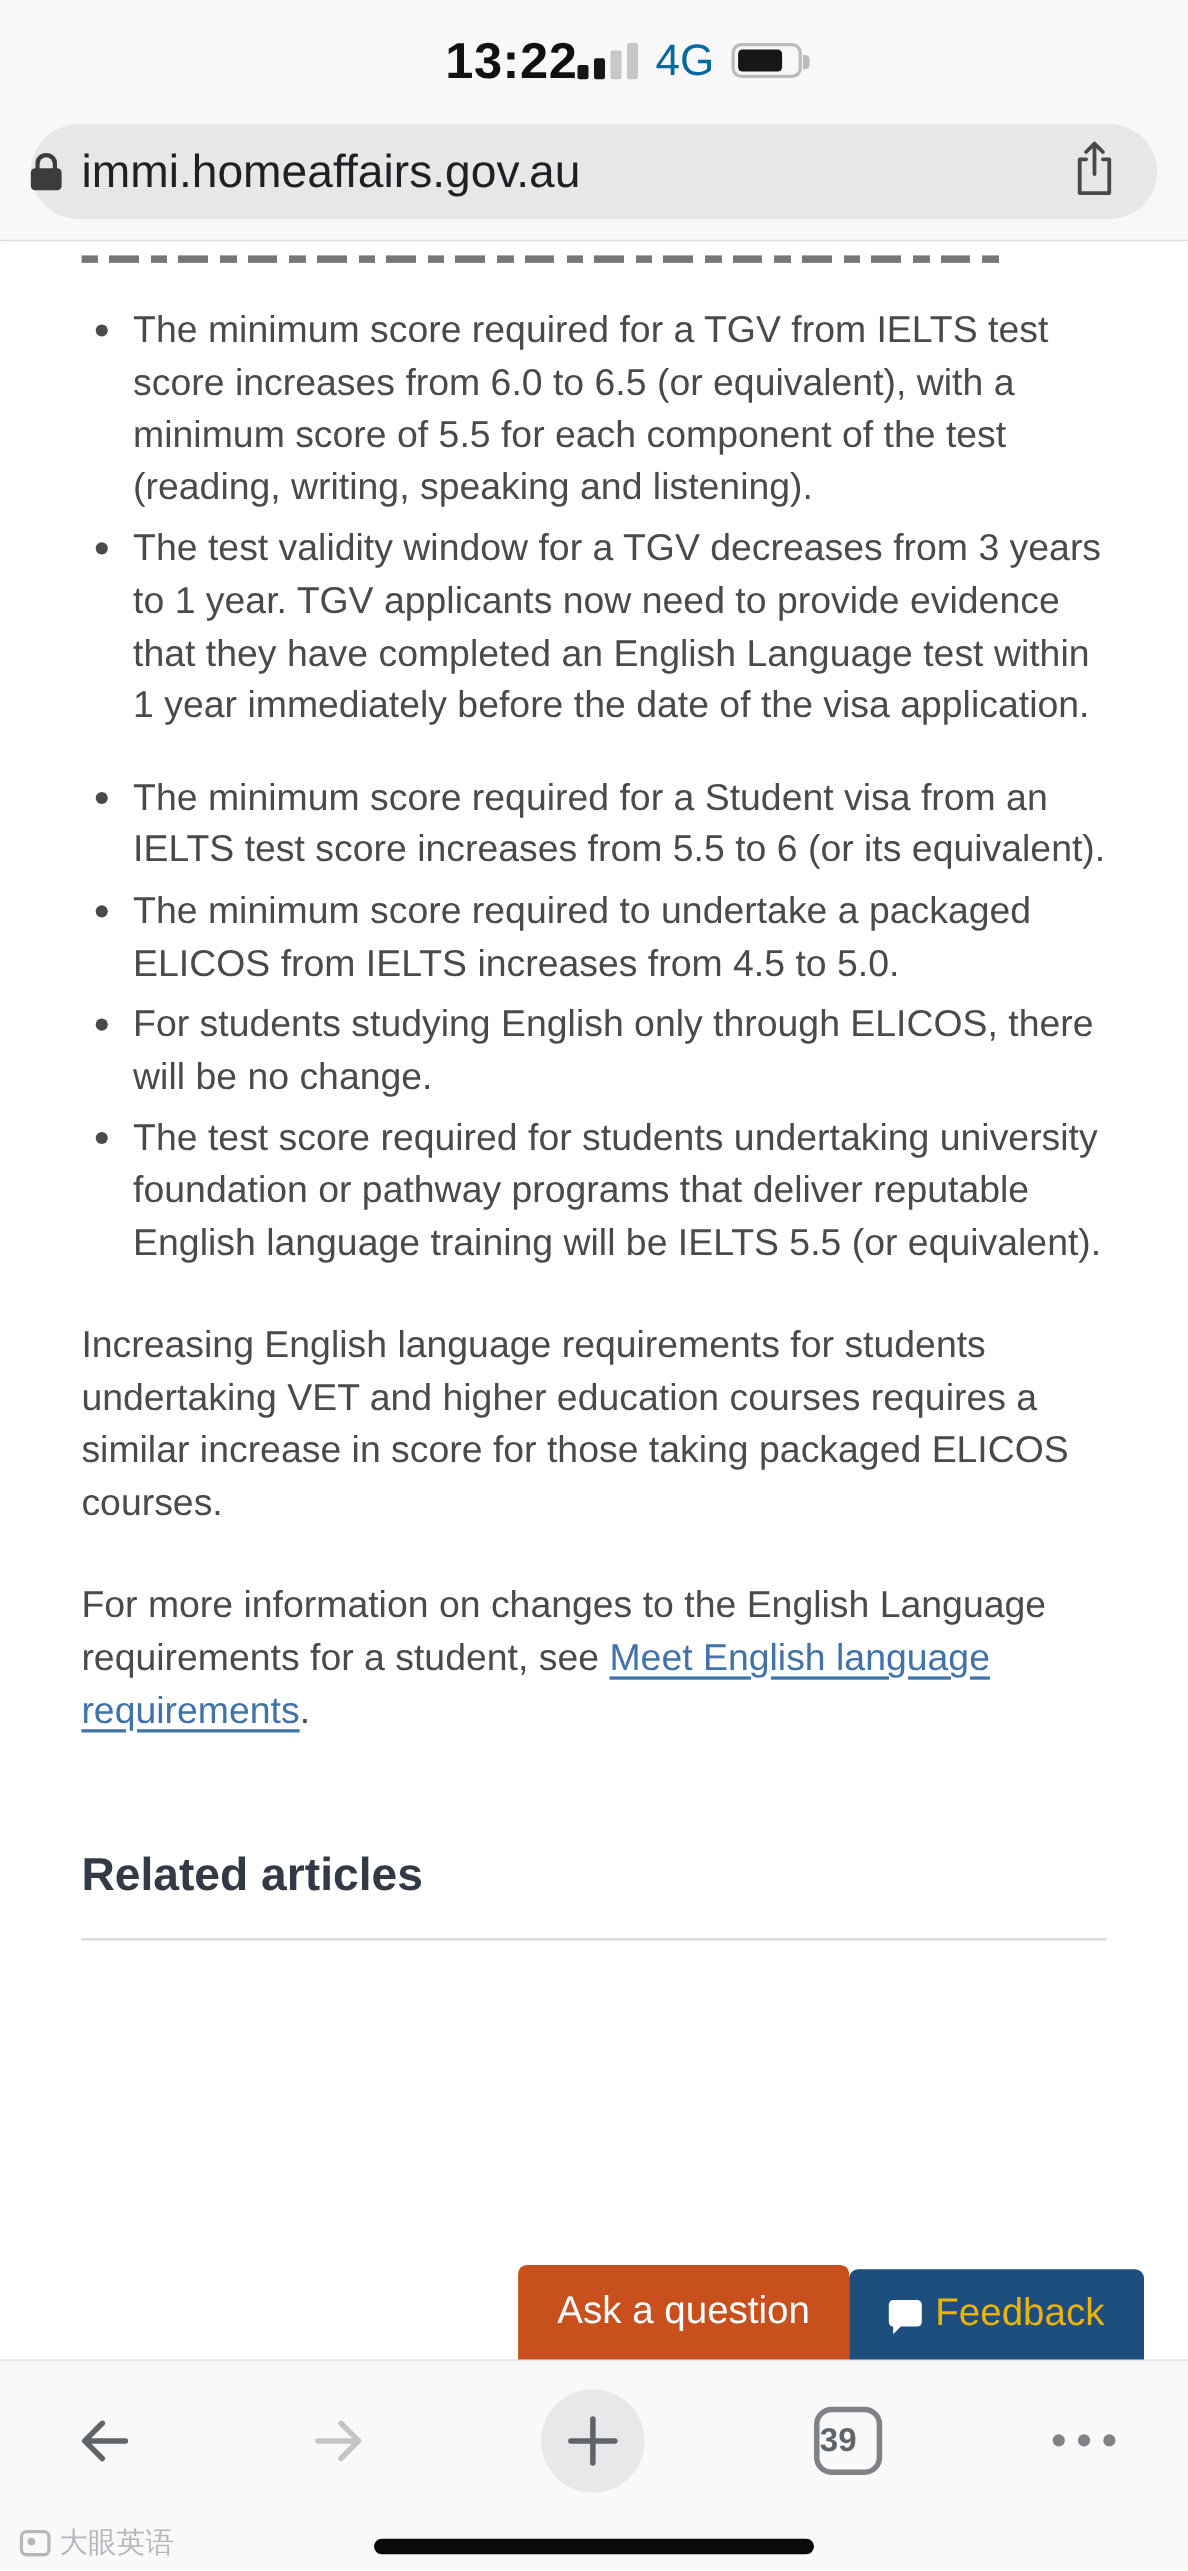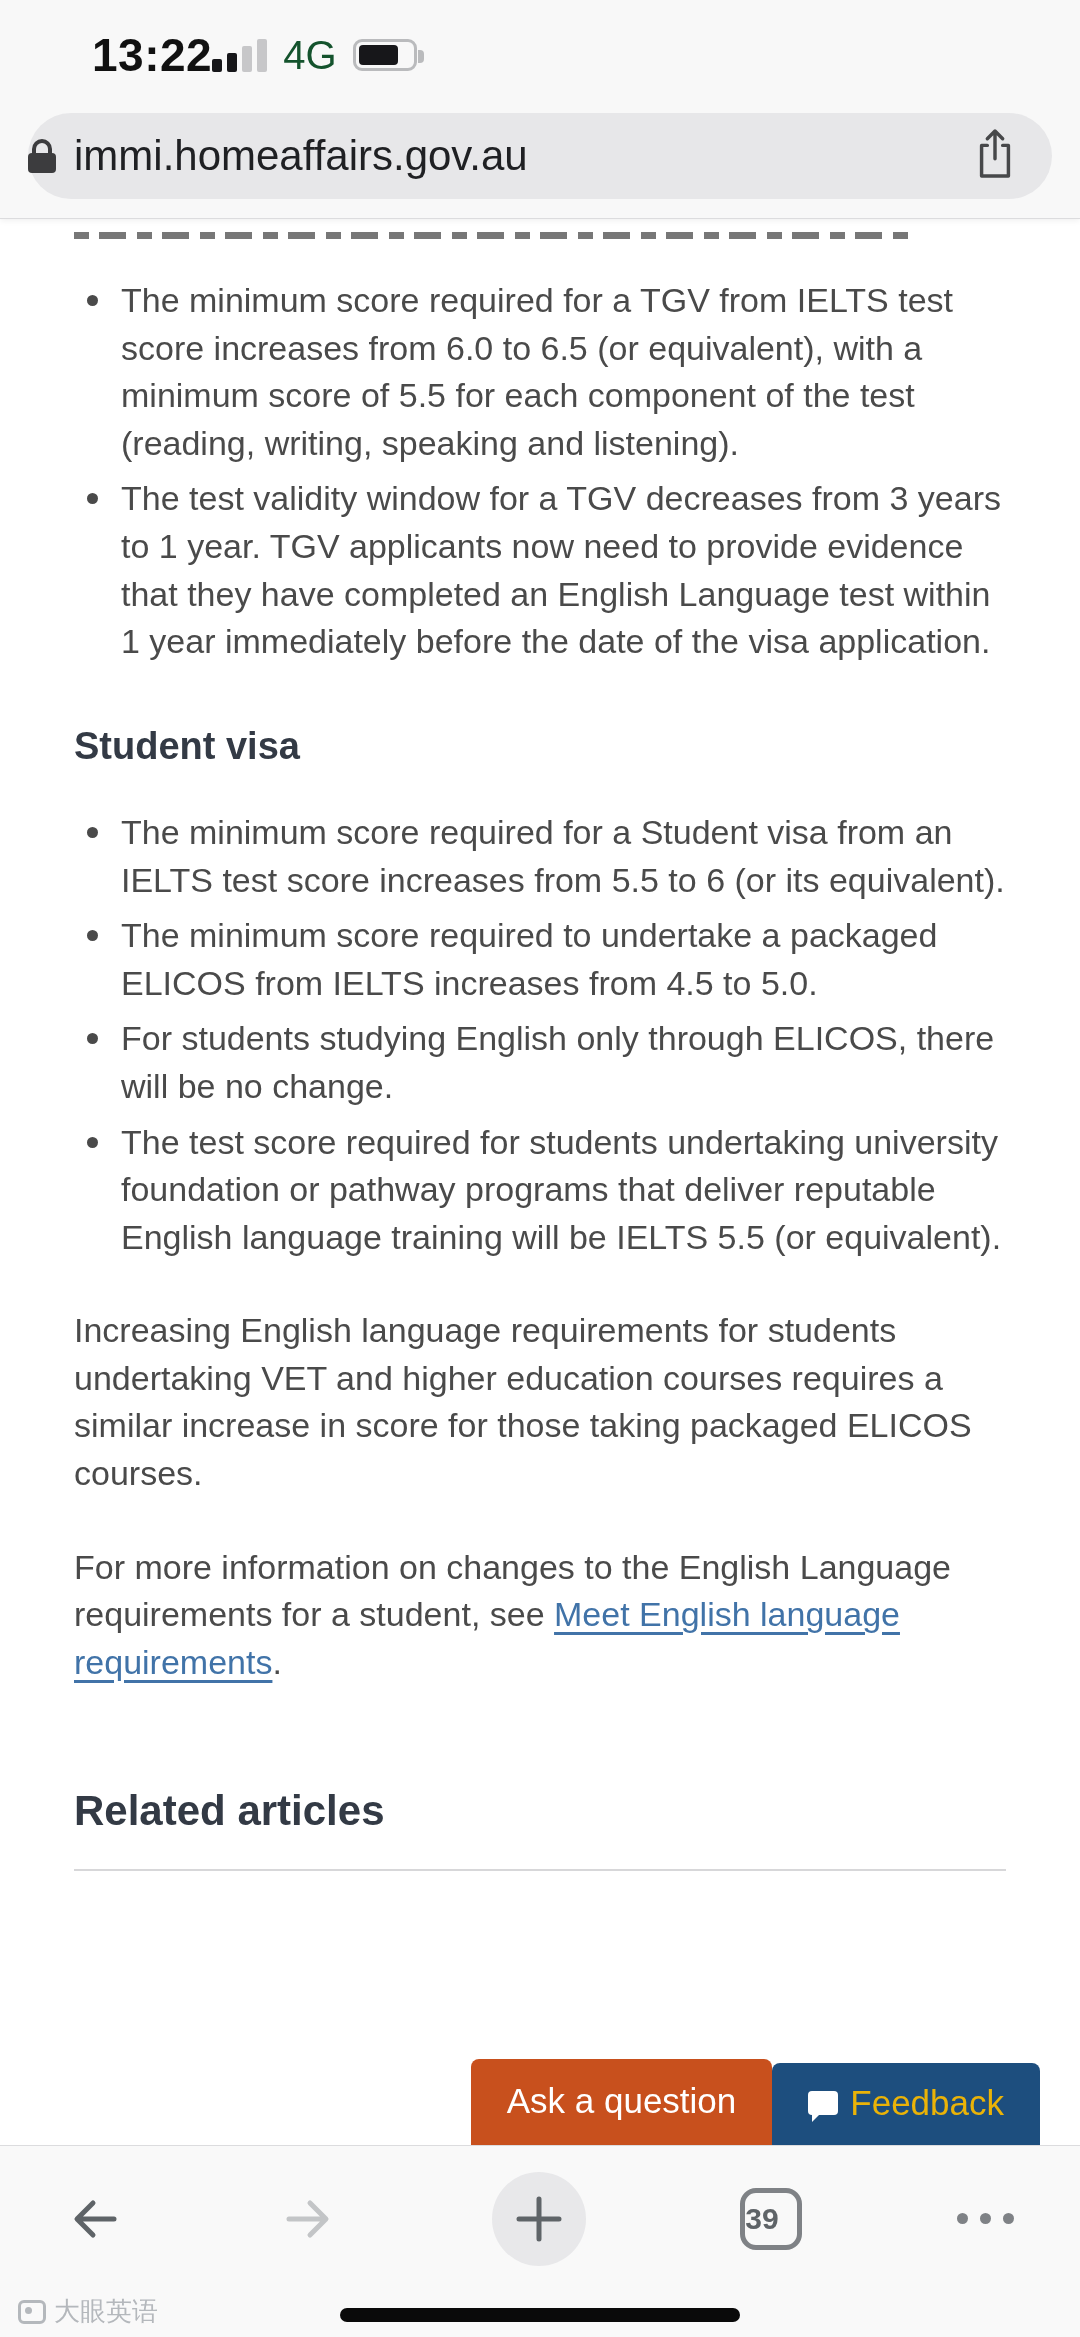--- a/index.html
+++ b/index.html
@@ -15,31 +15,31 @@
   
   .chrome-top {
     position:absolute; top:0; left:0; right:0; height:219px;
     background:#f8f8f8;
     border-bottom:1px solid #dcdcde;
     box-shadow:0 2px 6px rgba(0,0,0,.06);
     z-index:30;
   }
   .status-bar {
     height:100px; display:flex; align-items:center;
-    justify-content:flex-start; padding:10px 38px 0 92px;
+    justify-content:center; padding:10px 38px 0 92px;
   }
   .status-time { font-size:46px; font-weight:700; color:#111; letter-spacing:.5px; }
   .status-right { display:flex; align-items:center; gap:16px; }
   .signal-bars { display:flex; align-items:flex-end; gap:5px; height:34px; }
   .signal-bars .bar { width:10px; border-radius:2px; background:#c7c7c9; }
   .signal-bars .b1 { height:13px; background:#17171a; }
   .signal-bars .b2 { height:19px; background:#17171a; }
   .signal-bars .b3 { height:26px; }
   .signal-bars .b4 { height:33px; }
-  .network-label { font-size:40px; color:#14532d; }
+  .network-label { font-size:40px; color:#0369a1; }
   .battery { position:relative; width:64px; height:32px; border:3px solid #babbbd; border-radius:9px; }
   .battery .fill { position:absolute; top:3px; left:3px; bottom:3px; width:68%; background:#17171a; border-radius:4px; }
   .battery .nub { position:absolute; right:-10px; top:8px; width:6px; height:13px; background:#babbbd; border-radius:0 4px 4px 0; }
 
   .url-row { height:112px; display:flex; align-items:center; padding:0 28px; }
   .url-pill {
     flex:1; height:86px; background:#e7e7e9; border-radius:43px;
     display:flex; align-items:center; justify-content:flex-start; gap:18px;
     position:relative; cursor:pointer;
   }
@@ -179,21 +179,20 @@
   <div class="clipped-sliver">
     <div class="remnant"></div>
   </div>
 
 
   <ul class="bullets">
     <li>The minimum score required for a TGV from IELTS test score increases from 6.0 to 6.5 (or equivalent), with a minimum score of 5.5 for each component of the test (reading, writing, speaking and listening).</li>
     <li>The test validity window for a TGV decreases from 3 years to 1 year. TGV applicants now need to provide evidence that they have completed an English Language test within 1 year immediately before the date of the visa application.</li>
   </ul>
 
-  <h2 class="section-heading">Student visa</h2>
   <ul class="bullets">
     <li>The minimum score required for a Student visa from an IELTS test score increases from 5.5 to 6 (or its equivalent).</li>
     <li>The minimum score required to undertake a packaged ELICOS from IELTS increases from 4.5 to 5.0.</li>
     <li>For students studying English only through ELICOS, there will be no change.</li>
     <li>The test score required for students undertaking university foundation or pathway programs that deliver reputable English language training will be IELTS 5.5 (or equivalent).</li>
   </ul>
 
   <p class="body-para">Increasing English language requirements for students undertaking VET and higher education courses requires a similar increase in score for those taking packaged ELICOS courses.</p>
 
   <p class="body-para"><span>For more information on changes to the English Language requirements for a student, see </span><a class="inline-link">Meet English language requirements</a><span>.</span></p>

